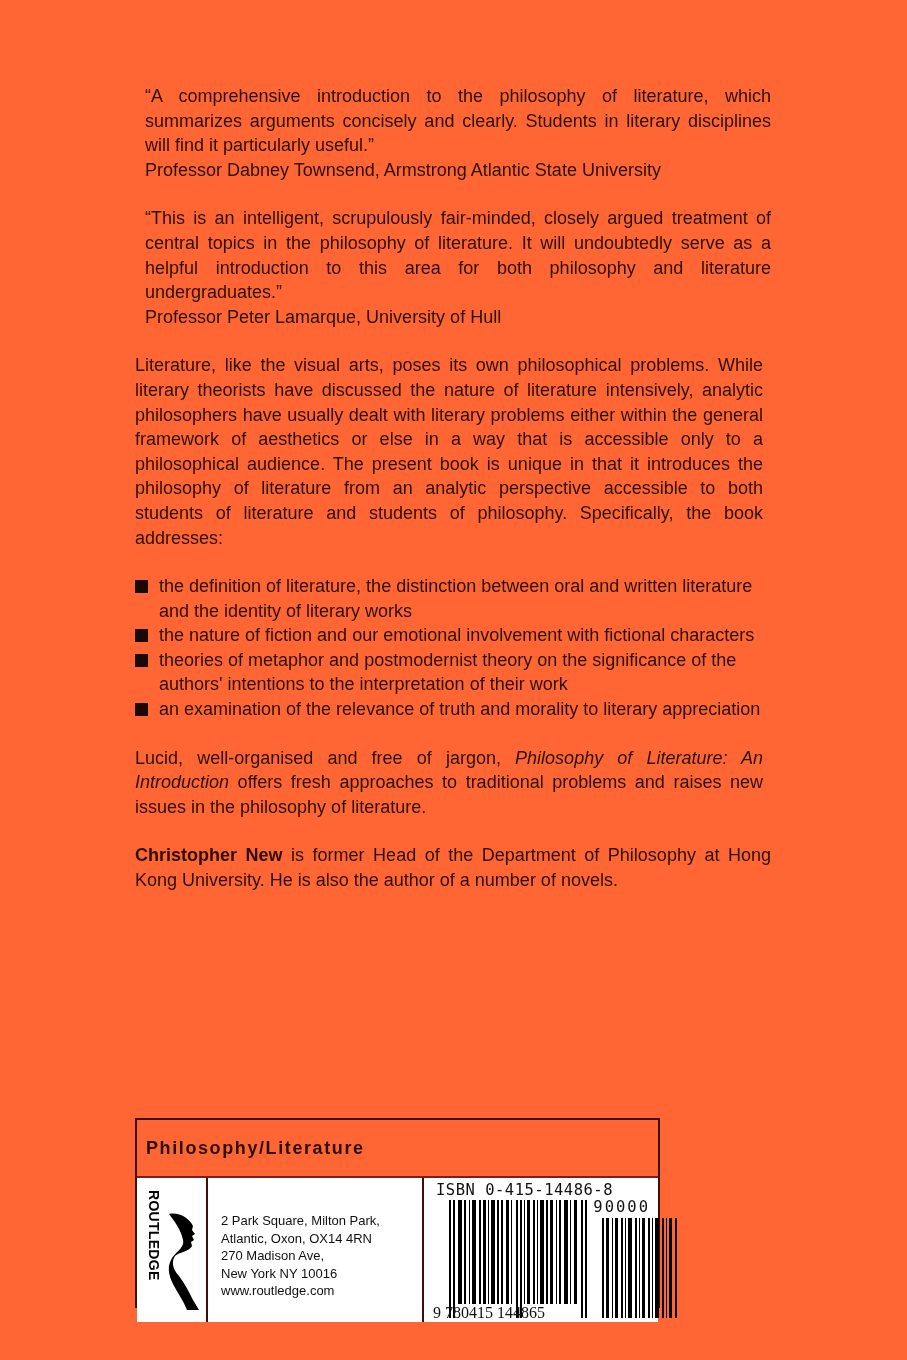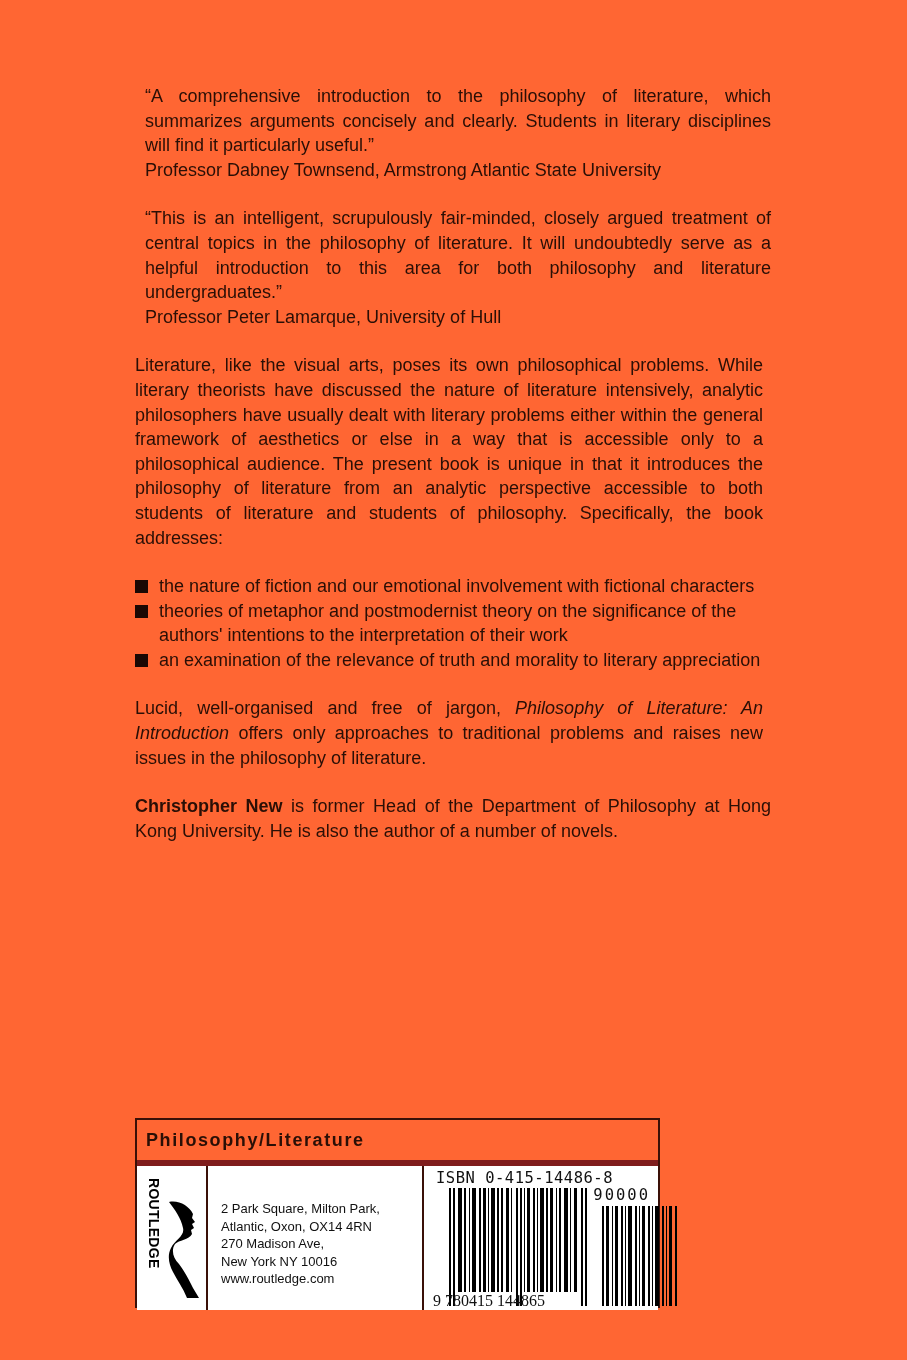--- a/index.html
+++ b/index.html
@@ -34,22 +34,22 @@
 
   
   .infobox {
     position: absolute;
     left: 135px; top: 1118px;
     width: 525px; height: 190px;
     border: 2px solid #3a1008;
     box-sizing: border-box;
   }
   .category-bar {
-    height: 46px;
-    border-bottom: 6px solid #7f1d1d;
+    height: 58px;
+    border-bottom: 2px solid #7f1d1d;
     box-sizing: border-box;
     display: flex; align-items: center;
     padding-left: 9px;
     font-weight: bold;
     font-size: 18px;
     letter-spacing: 1.6px;
     color: #2a0f06;
   }
   .lower {
     display: flex; height: 144px; background: #ffffff;
@@ -101,27 +101,27 @@
     <p class="attr">Professor Dabney Townsend, Armstrong Atlantic State University</p>
   </div>
   <div class="quote">
     <p class="q">“This is an intelligent, scrupulously fair-minded, closely argued treatment of central topics in the philosophy of literature. It will undoubtedly serve as a helpful introduction to this area for both philosophy and literature undergraduates.”</p>
     <p class="attr">Professor Peter Lamarque, University of Hull</p>
   </div>
 
   <p class="desc">Literature, like the visual arts, poses its own philosophical problems. While literary theorists have discussed the nature of literature intensively, analytic philosophers have usually dealt with literary problems either within the general framework of aesthetics or else in a way that is accessible only to a philosophical audience. The present book is unique in that it introduces the philosophy of literature from an analytic perspective accessible to both students of literature and students of philosophy. Specifically, the book addresses:</p>
 
   <ul class="topics">
-    <li><span class="bullet"></span></li>
+    <li><span class="bullet"></span><span>the definition of literature, the distinction between oral and written literature and the identity of literary works</span></li>
     <li><span class="bullet"></span><span>the nature of fiction and our emotional involvement with fictional characters</span></li>
     <li><span class="bullet"></span><span>theories of metaphor and postmodernist theory on the significance of the authors' intentions to the interpretation of their work</span></li>
     <li><span class="bullet"></span><span>an examination of the relevance of truth and morality to literary appreciation</span></li>
   </ul>
 
-  <p class="desc"><span>Lucid, well-organised and free of jargon, </span><em>Philosophy of Literature: An Introduction</em><span> offers only approaches to traditional problems and raises new issues in the philosophy of literature.</span></p>
+  <p class="desc"><span>Lucid, well-organised and free of jargon, </span><em>Philosophy of Literature: An Introduction</em><span> offers fresh approaches to traditional problems and raises new issues in the philosophy of literature.</span></p>
 
   <p class="bio"><b>Christopher New</b><span> is former Head of the Department of Philosophy at Hong Kong University. He is also the author of a number of novels.</span></p>
 </div>
 
 <div class="infobox">
   <div class="category-bar">Philosophy/Literature</div>
   <div class="lower">
     <div class="logo-cell">
       <span class="logo-word">ROUTLEDGE</span>
       <svg class="logo-mark" width="34" height="100" viewBox="0 0 34 100">

